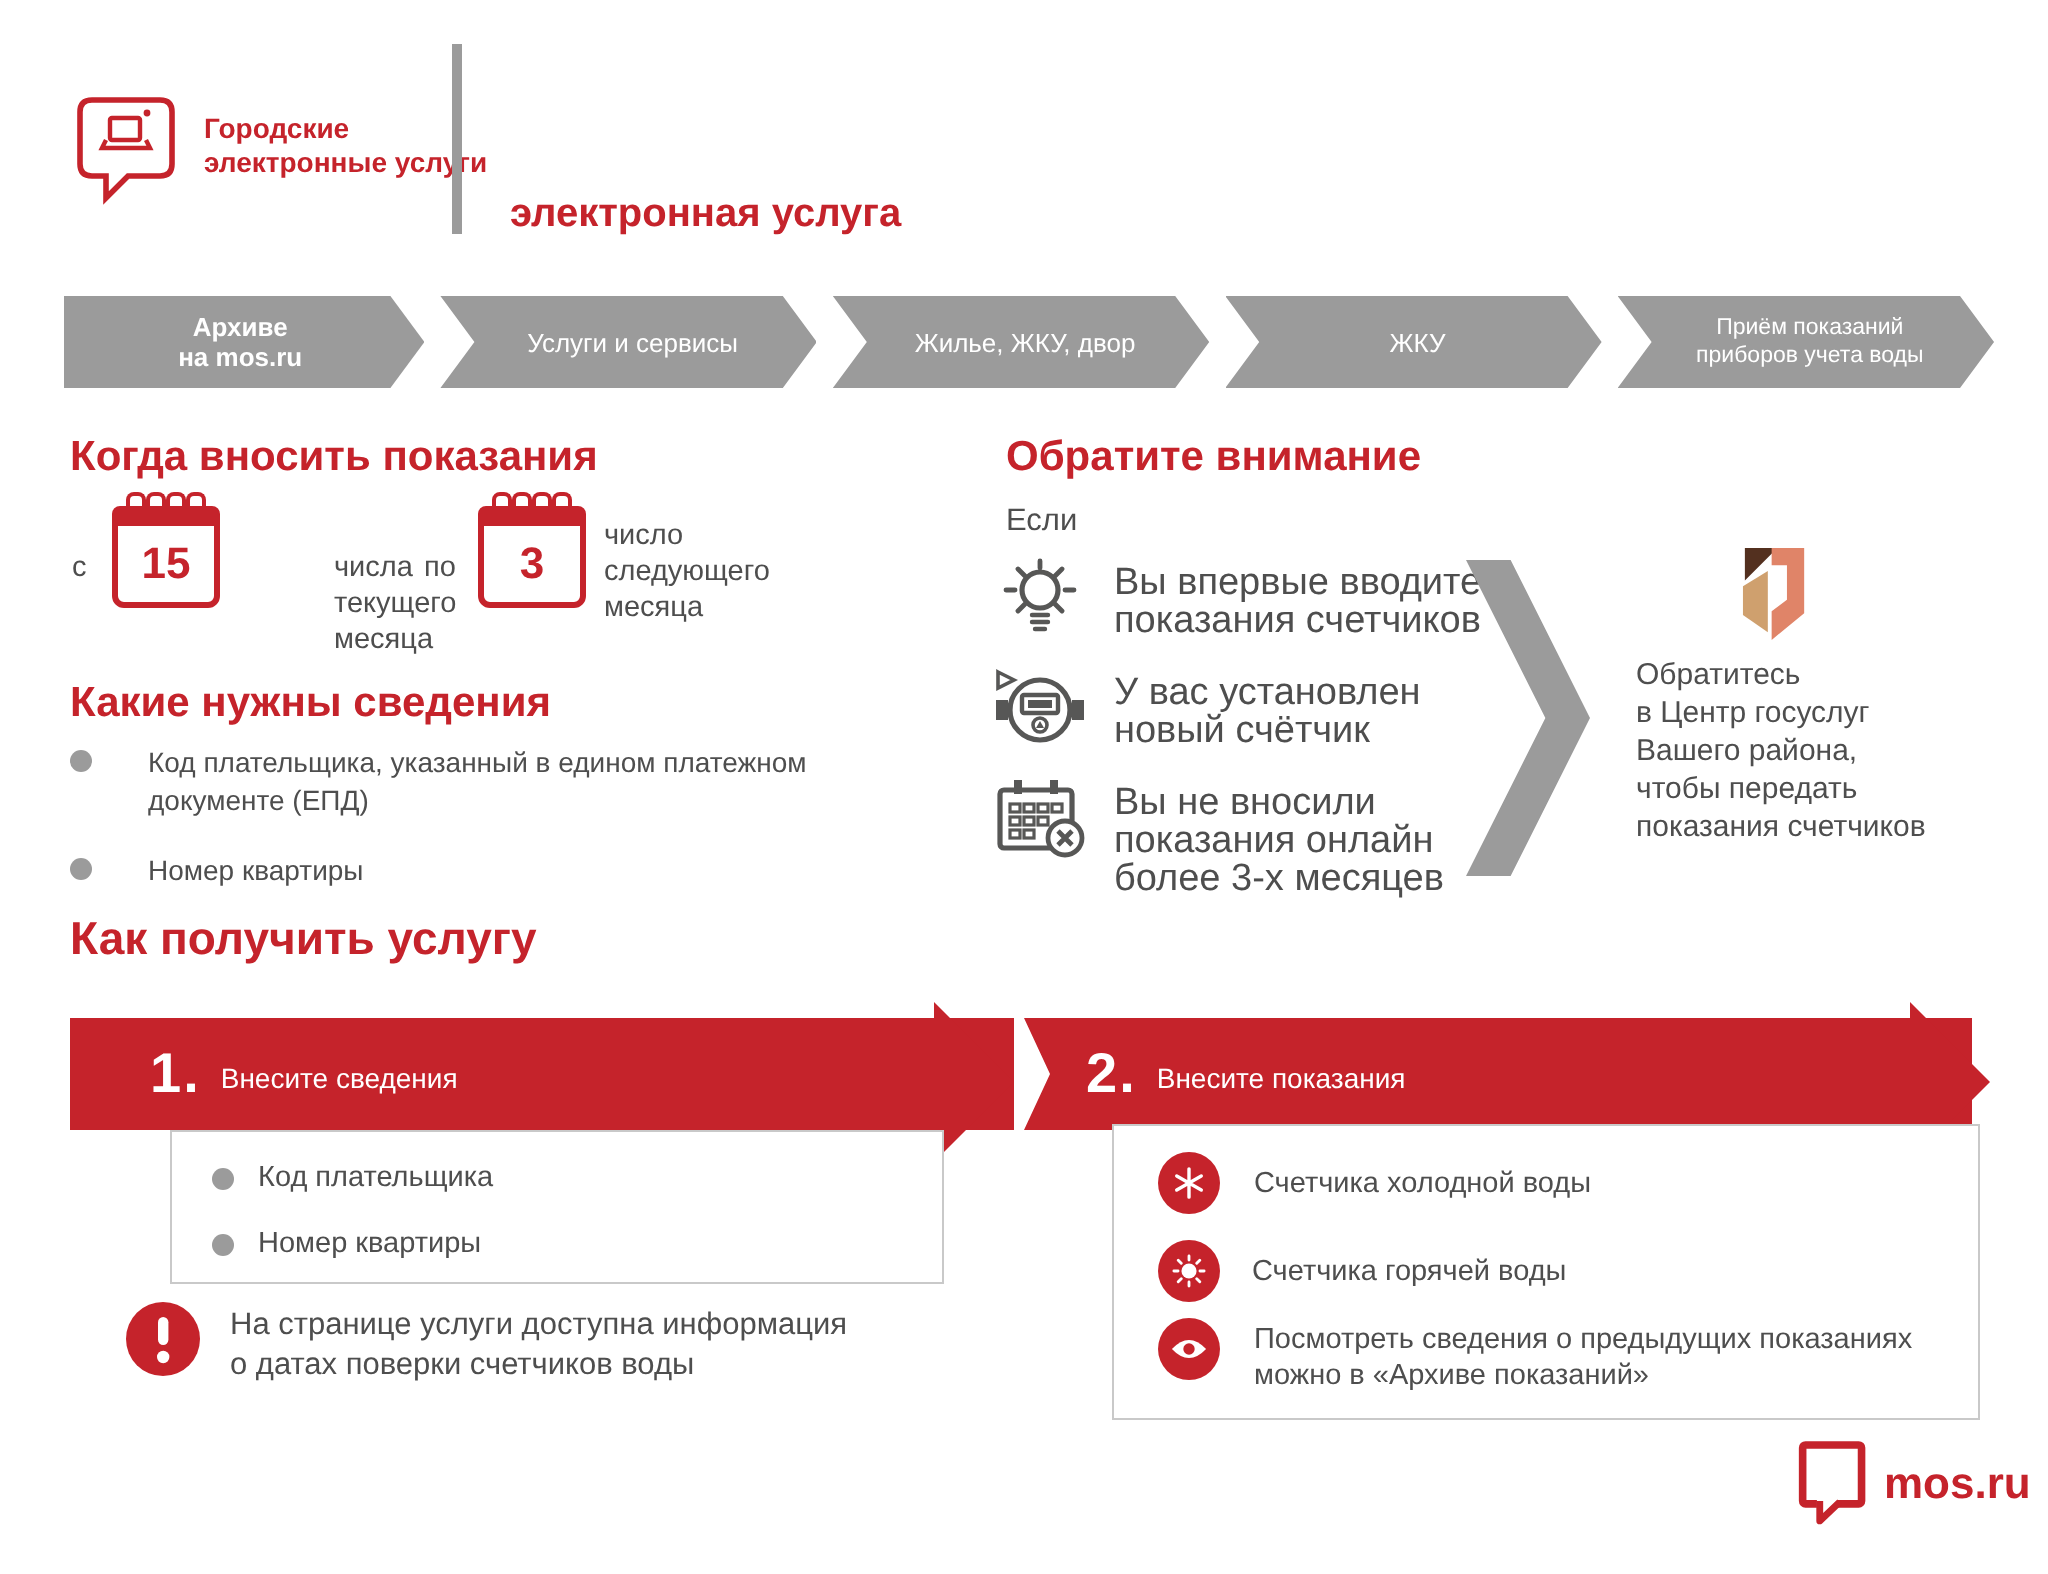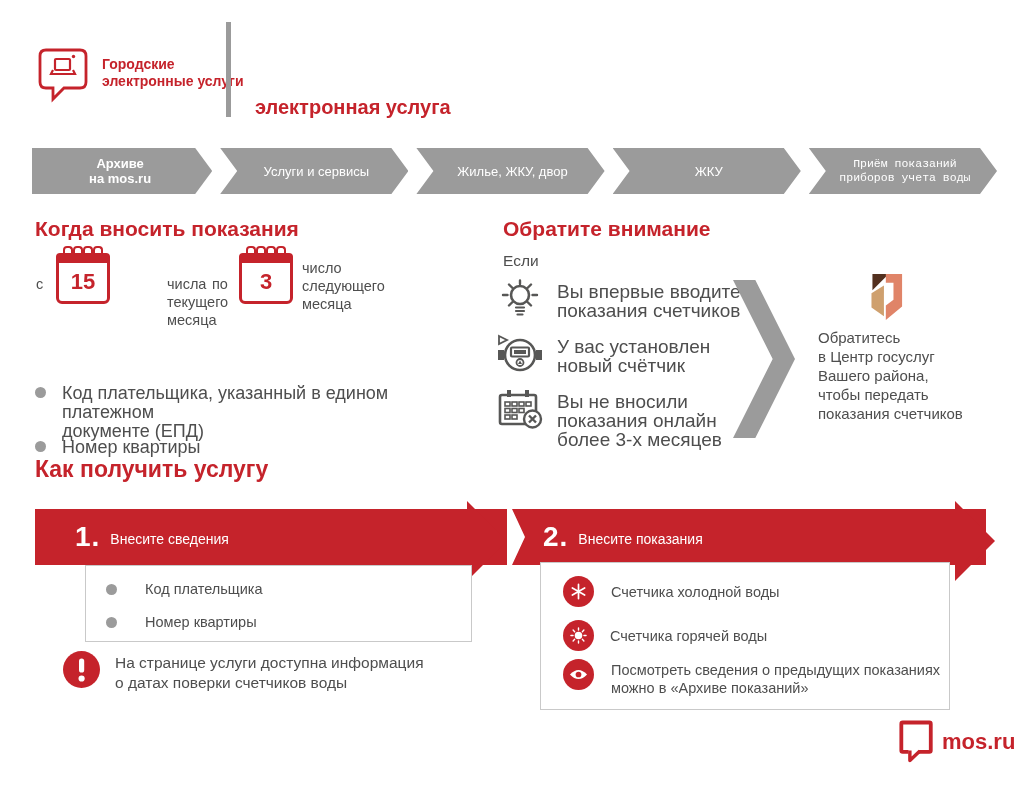--- a/index.html
+++ b/index.html
@@ -24,21 +24,21 @@
               color:var(--title-dark);letter-spacing:.3px;}
   #page-subtitle{position:absolute;left:255px;top:96px;font-size:20px;font-weight:700;color:var(--red);}
 
   
   #crumbs{position:absolute;left:32px;top:148px;width:965px;height:46px;display:flex;gap:8px;}
   .crumb{flex:1 1 0;background:var(--gray);color:#fff;display:flex;align-items:center;justify-content:center;
          text-align:center;font-size:13px;line-height:15px;padding:0 20px 0 24px;
          clip-path:polygon(0 0,calc(100% - 17px) 0,100% 50%,calc(100% - 17px) 100%,0 100%,17px 50%);}
   .crumb-first{clip-path:polygon(0 0,calc(100% - 17px) 0,100% 50%,calc(100% - 17px) 100%,0 100%);
          font-weight:700;padding-left:16px;}
-  .crumb-last{font-size:11.5px;line-height:14px;font-family:Liberation Mono, monospace;}
+  .crumb-last{font-size:11.5px;line-height:14px;}
 
   
   .sec-h{position:absolute;color:var(--red);font-weight:700;font-size:21px;}
   #h-when{left:35px;top:217px;} #h-info{left:35px;top:340px;}
   #h-att{left:503px;top:217px;} #h-how{left:35px;top:456px;font-size:23px;}
 
   
   .prefix{position:absolute;font-size:14.5px;color:var(--body);}
   #when-from-prefix{left:36px;top:276px;} #when-to-prefix{left:212px;top:276px;}
   .cal{position:absolute;width:48px;height:45px;border:3px solid var(--red);border-radius:6px;background:#fff;}
@@ -46,21 +46,21 @@
   .cal-band{position:absolute;left:-3px;right:-3px;top:-3px;height:10px;background:var(--red);
             border-radius:4px 4px 0 0;}
   .cal-rings{position:absolute;left:4px;right:4px;top:-10px;display:flex;justify-content:space-between;}
   .ring{width:7px;height:10px;border:2.5px solid var(--red);border-bottom:0;border-radius:4px 4px 0 0;}
   .cal-day{position:absolute;left:0;right:0;top:7px;bottom:0;display:flex;align-items:center;
            justify-content:center;font-weight:700;font-size:22px;color:var(--red);}
   .cal-label{position:absolute;font-size:14.5px;line-height:18px;color:var(--body);}
   #when-from-label{left:119px;top:275px;margin-left:48px;} #when-to-label{left:302px;top:259px;}
 
   
-  .bullet-row{position:absolute;display:flex;gap:16px;font-size:18px;line-height:19px;color:var(--body);margin-top:12px;}
+  .bullet-row{position:absolute;display:flex;gap:28px;font-size:14px;line-height:19px;color:var(--body);}
   .dot{width:11px;height:11px;border-radius:50%;background:var(--gray);flex:none;margin-top:3px;}
   #info-item-0{left:35px;top:372px;width:430px;} #info-item-1{left:35px;top:426px;}
 
   
   #att-cond{position:absolute;left:503px;top:252px;font-size:15.5px;color:var(--body);}
   .att-row{position:absolute;display:flex;gap:14px;align-items:flex-start;font-size:19px;
            line-height:19px;color:var(--body);}
   .att-row .att-text{margin-top:4px;}
   .att-icon{width:46px;flex:none;color:var(--icon-gray);display:flex;justify-content:center;}
   #att-item-0{left:497px;top:278px;} #att-item-1{left:497px;top:333px;} #att-item-2{left:497px;top:388px;}
@@ -76,25 +76,25 @@
   #banner-2{left:512px;width:443px;padding-left:31px;
             clip-path:polygon(0 0,100% 0,100% 100%,0 100%,13px 50%);}
   .banner-tip{position:absolute;top:501px;width:40px;height:80px;background:var(--red);
               clip-path:polygon(0 0,100% 50%,0 100%);}
   #banner-1-tip{left:467px;} #banner-2-tip{left:955px;}
   .step-num{font-size:28px;font-weight:700;margin-right:10px;letter-spacing:1px;}
   .step-title{font-size:14px;margin-top:3px;}
 
   .white-box{position:absolute;background:#fff;border:1px solid var(--box-border);}
   #box-1{left:85px;top:565px;width:385px;height:75px;}
-  .box-row{position:absolute;display:flex;gap:28px;align-items:center;font-size:14.5px;color:var(--body);text-align:right;}
+  .box-row{position:absolute;display:flex;gap:12px;align-items:center;font-size:14.5px;color:var(--body);text-align:right;}
   .box-row .dot{margin-top:0;}
   #box1-item-0{left:20px;top:15px;} #box1-item-1{left:20px;top:48px;}
 
-  #box-2{left:540px;top:562px;width:408px;height:146px;}
+  #box-2{left:556px;top:562px;width:408px;height:146px;padding-left:24px;}
   .box2-row{position:absolute;display:flex;gap:17px;font-size:14.5px;line-height:18px;color:var(--body);}
   .circ{width:31px;height:31px;border-radius:50%;background:var(--red);flex:none;
         display:flex;align-items:center;justify-content:center;}
   #box2-item-0{left:22px;top:13px;align-items:center;}
   #box2-item-1{left:22px;top:57px;align-items:center;gap:16px;}
   #box2-item-2{left:22px;top:96px;align-items:flex-start;}
   #box2-item-2 .b2-text{margin-top:2px;}
 
   #warn{position:absolute;left:63px;top:651px;display:flex;gap:15px;align-items:flex-start;}
   #warn-text{font-size:15.5px;line-height:19.5px;color:var(--body);margin-top:2px;}
@@ -155,20 +155,21 @@
         <span class="ring"></span>
         <span class="ring"></span>
         <span class="ring"></span>
     </div>
     <div class="cal-day">3</div>
   </div>
   <div id="when-to-label" class="cal-label pre">число
 следующего
 месяца</div>
 
+  <div id="h-info" class="sec-h">Какие нужны сведения</div>
   <div id="info-item-0" class="bullet-row">
     <span class="dot"></span>
     <span class="pre">Код плательщика, указанный в едином платежном
 документе (ЕПД)</span>
   </div>
   <div id="info-item-1" class="bullet-row">
     <span class="dot"></span>
     <span class="pre">Номер квартиры</span>
   </div>
 

